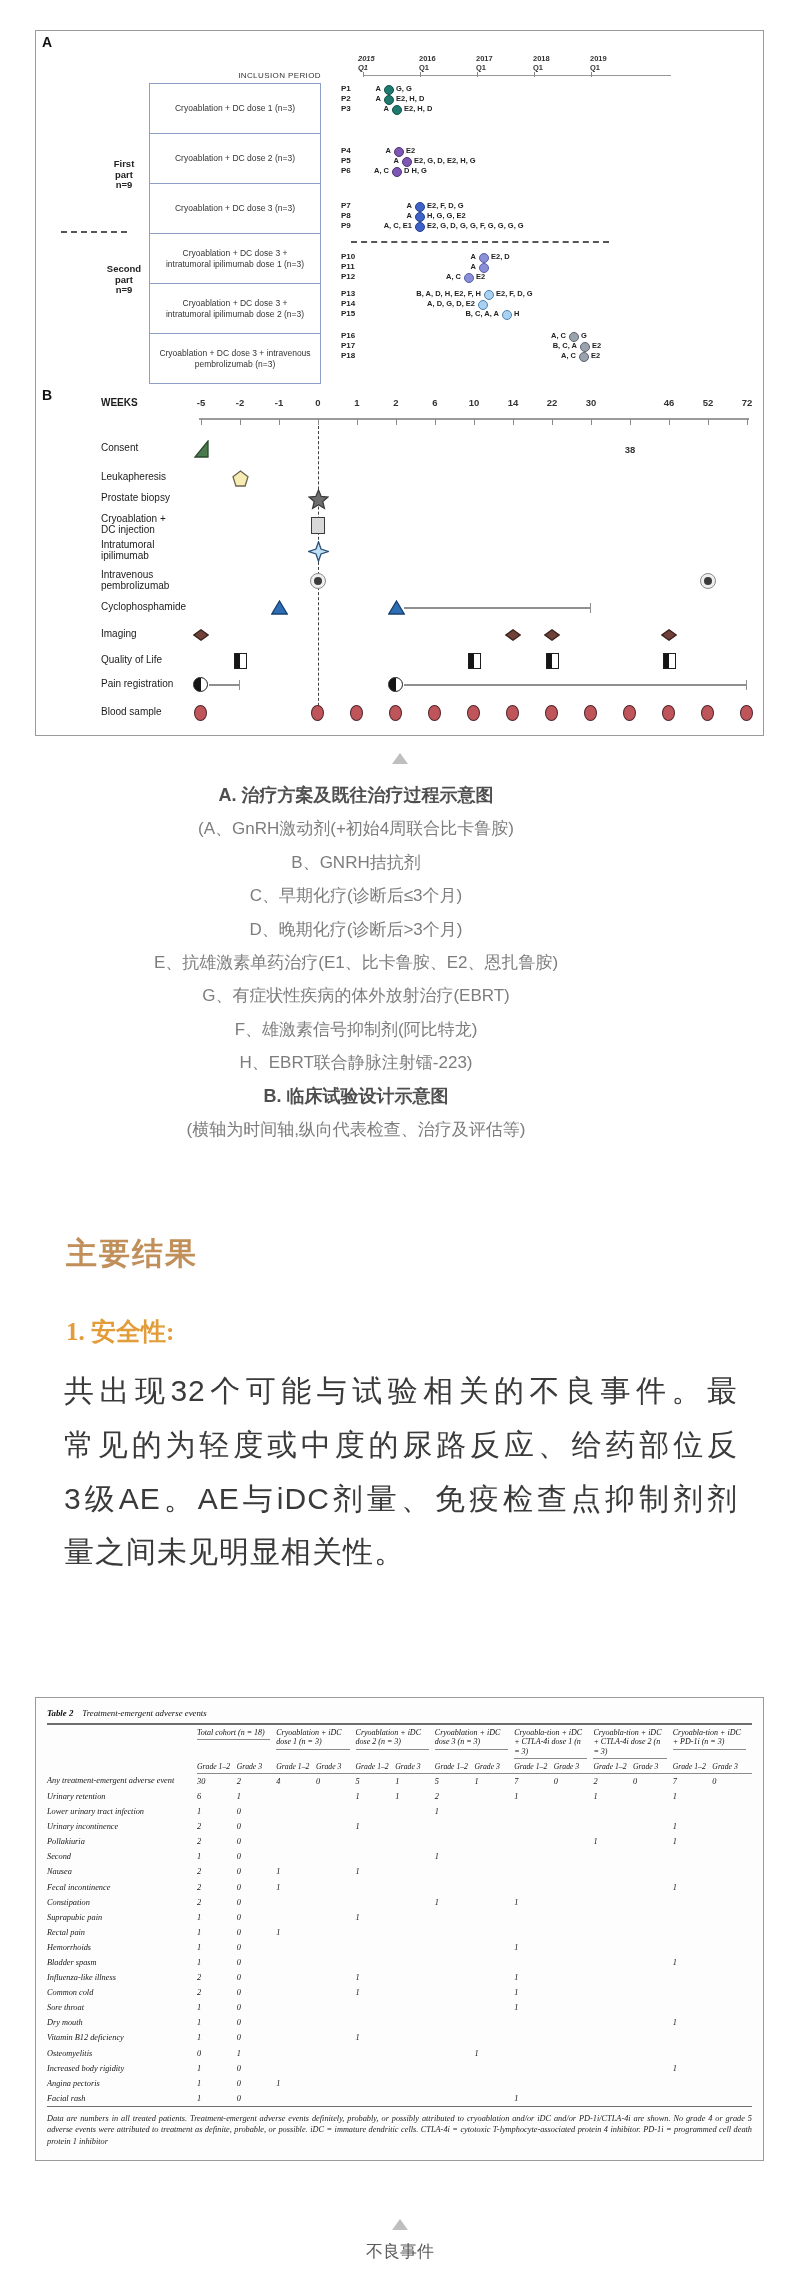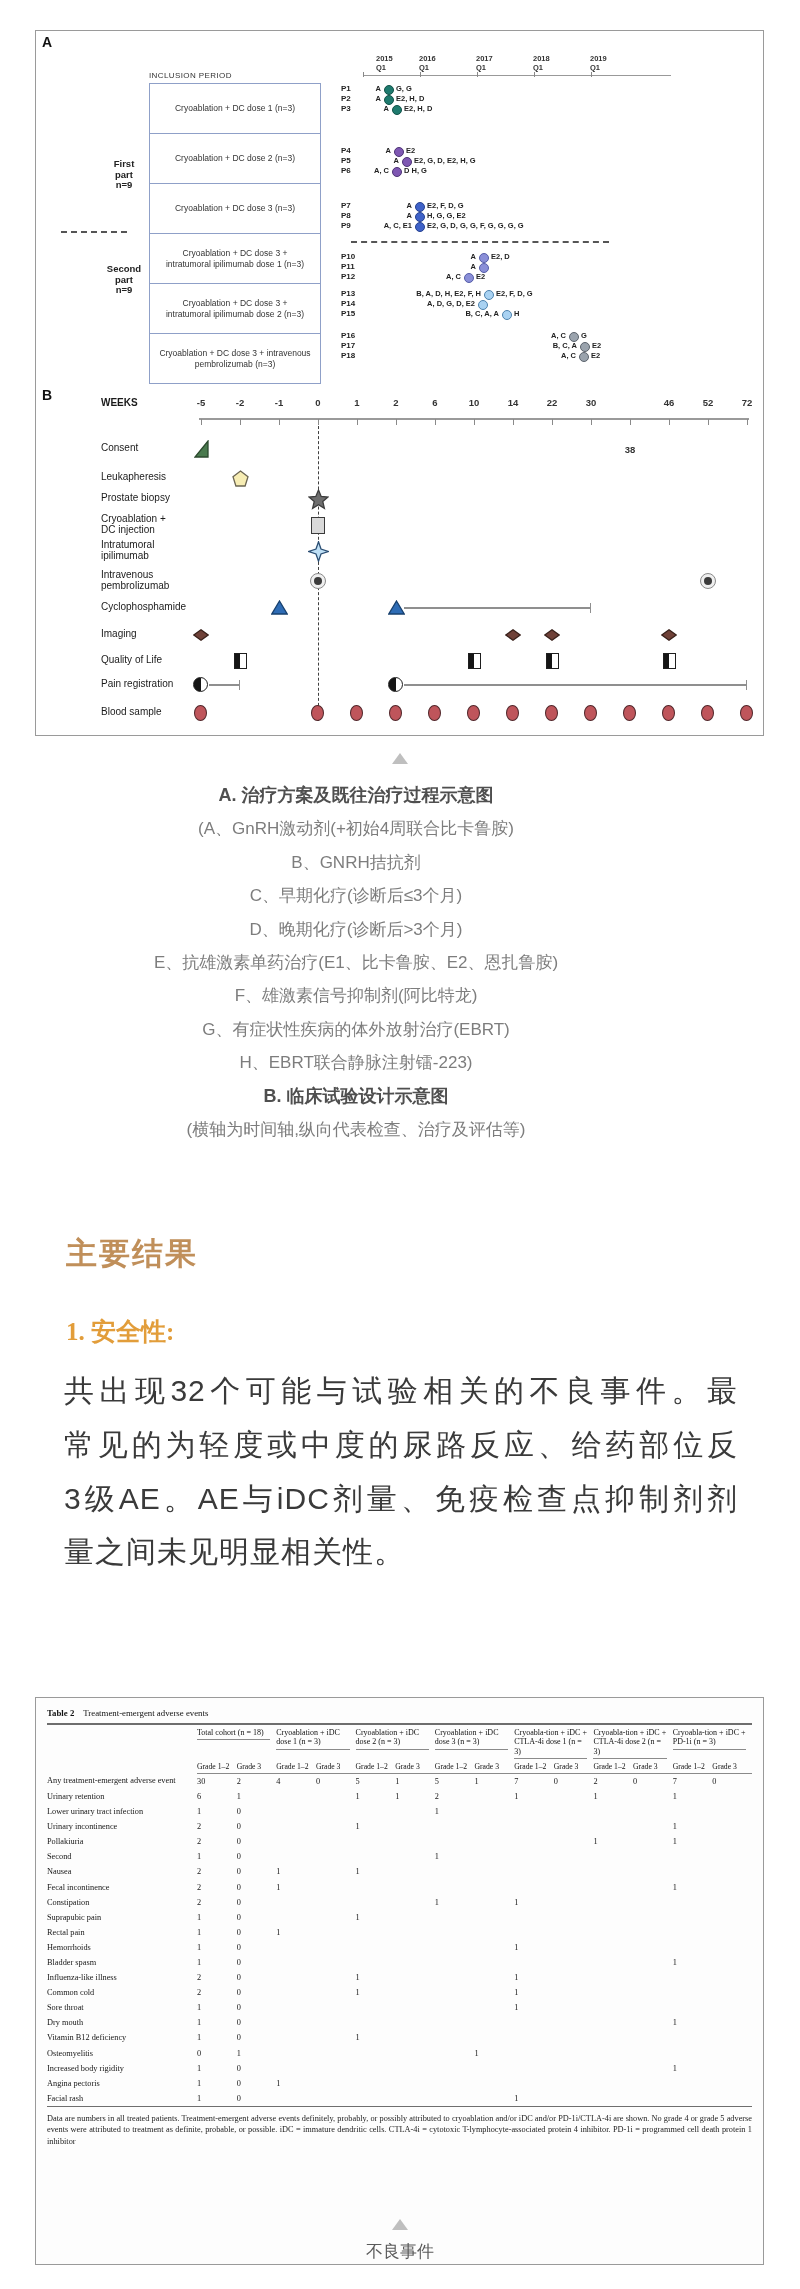--- a/index.html
+++ b/index.html
@@ -5,21 +5,21 @@
   html,body{margin:0;padding:0;background:#fff;}
   .page{position:relative;width:800px;height:2289px;background:#ffffff;overflow:hidden;
         font-family:"Liberation Sans",sans-serif;}
 
   
   .figure-box{position:absolute;left:35px;top:30px;width:727px;height:704px;
               border:1px solid #9a9a9a;background:#fff;}
   .panel-label{position:absolute;font:700 14px "Liberation Sans",sans-serif;color:#111;}
   #paLabel{left:6px;top:3px;}
   #pbLabel{left:6px;top:356px;}
-  #paInc{position:absolute;left:113px;top:40px;width:172px;text-align:left;
+  #paInc{position:absolute;left:113px;top:40px;width:172px;text-align:right;
          font:8px "Liberation Sans",sans-serif;letter-spacing:.4px;color:#333;}
   .pa-box{position:absolute;left:113px;width:172px;height:51px;box-sizing:border-box;
           border:1px solid #8fa0c8;background:#fff;display:flex;flex-direction:column;
           align-items:center;justify-content:center;}
   .pa-box-line{font:8.5px "Liberation Sans",sans-serif;color:#333;line-height:10.5px;text-align:center;}
   .pa-part{position:absolute;left:58px;width:60px;text-align:center;
            font:700 9.5px "Liberation Sans",sans-serif;color:#222;line-height:10.5px;}
   #paDashL{position:absolute;left:25px;top:200px;width:66px;border-top:2px dashed #555;}
   #paDashR{position:absolute;left:315px;top:210px;width:258px;border-top:2px dashed #555;}
   #paAxis{position:absolute;left:327px;top:44px;width:308px;height:1px;background:#999;}
@@ -62,23 +62,23 @@
   
   #secTitle{position:absolute;left:66px;top:1233px;font:700 31px "Liberation Serif",serif;
             color:#c08f5a;letter-spacing:2px;}
   #subTitle{position:absolute;left:66px;top:1315px;font:700 25px "Liberation Serif",serif;color:#e29d3a;}
   #bodyPara{position:absolute;left:64px;top:1364px;width:674px;}
   .body-line{font:400 30px "Liberation Sans",sans-serif;color:#3a3a3a;line-height:53.8px;
              letter-spacing:1px;text-align:justify;text-align-last:justify;white-space:nowrap;}
   .body-line.last{text-align-last:left;}
 
   
-  #tableBox{position:absolute;left:35px;top:1697px;width:729px;height:568px;box-sizing:border-box;
+  #tableBox{position:absolute;left:35px;top:1697px;width:729px;height:464px;box-sizing:border-box;
             border:1px solid #9a9a9a;background:#fdfdfd;padding:10px 11px;
-            font-family:"Liberation Serif",serif;}
+            font-family:"Liberation Serif",serif;font-style:italic;}
   .tbl-title{font-size:8.8px;color:#111;margin-bottom:5px;}
   .tbl-title b{margin-right:9px;}
   table.ae{width:100%;border-collapse:collapse;table-layout:fixed;border-top:2px solid #6e6e6e;}
   .ae th,.ae td{font-weight:400;text-align:left;vertical-align:top;padding:0;}
   .ae th.grp div{border-bottom:1.5px solid #8a8a8a;margin-right:6px;padding:3px 0 2px;
                  font-size:8px;line-height:9.3px;color:#111;}
   .ae th.grade{font-size:7.7px;padding:3px 0 2px;border-bottom:1.2px solid #8a8a8a;
                white-space:nowrap;color:#111;}
   .ae tbody td{font-size:8.3px;line-height:9.5px;padding:3px 0 2.6px;color:#161616;}
   .ae td.name{padding-left:8px;text-indent:-8px;padding-right:4px;}
@@ -129,21 +129,21 @@
       <div class="pa-part" style="top: 128px;">
         <div>First</div>
         <div>part</div>
         <div>n=9</div>
       </div>
       <div class="pa-part" style="top: 233px;">
         <div>Second</div>
         <div>part</div>
         <div>n=9</div>
       </div>
-      <div class="pa-year" style="left: 340px;">
+      <div class="pa-year" style="left: 322px; font-style: italic;">
         <div>2015</div>
         <div>Q1</div>
       </div>
       <div class="pa-ytick" style="left: 327px;"></div>
       <div class="pa-year" style="left: 383px;">
         <div>2016</div>
         <div>Q1</div>
       </div>
       <div class="pa-ytick" style="left: 384px;"></div>
       <div class="pa-year" style="left: 440px;">
@@ -359,22 +359,22 @@
     </div>
 
   <div class="cap-arrow" id="figArrow"></div>
   <div id="figCaption">
       <div class="cap-line bold">A. 治疗方案及既往治疗过程示意图</div>
       <div class="cap-line">(A、GnRH激动剂(+初始4周联合比卡鲁胺)</div>
       <div class="cap-line">B、GNRH拮抗剂</div>
       <div class="cap-line">C、早期化疗(诊断后≤3个月)</div>
       <div class="cap-line">D、晚期化疗(诊断后&gt;3个月)</div>
       <div class="cap-line">E、抗雄激素单药治疗(E1、比卡鲁胺、E2、恩扎鲁胺)</div>
+      <div class="cap-line">G、有症状性疾病的体外放射治疗(EBRT)</div>
       <div class="cap-line">F、雄激素信号抑制剂(阿比特龙)</div>
-      <div class="cap-line">G、有症状性疾病的体外放射治疗(EBRT)</div>
       <div class="cap-line">H、EBRT联合静脉注射镭-223)</div>
       <div class="cap-line bold">B. 临床试验设计示意图</div>
       <div class="cap-line">(横轴为时间轴,纵向代表检查、治疗及评估等)</div>
     </div>
 
   <h2 id="secTitle" style="margin:0">主要结果</h2>
   <h3 id="subTitle" style="margin:0">1. 安全性:</h3>
   <div id="bodyPara">
       <div class="body-line">共出现32个可能与试验相关的不良事件。最</div>
       <div class="body-line">常见的为轻度或中度的尿路反应、给药部位反</div>

